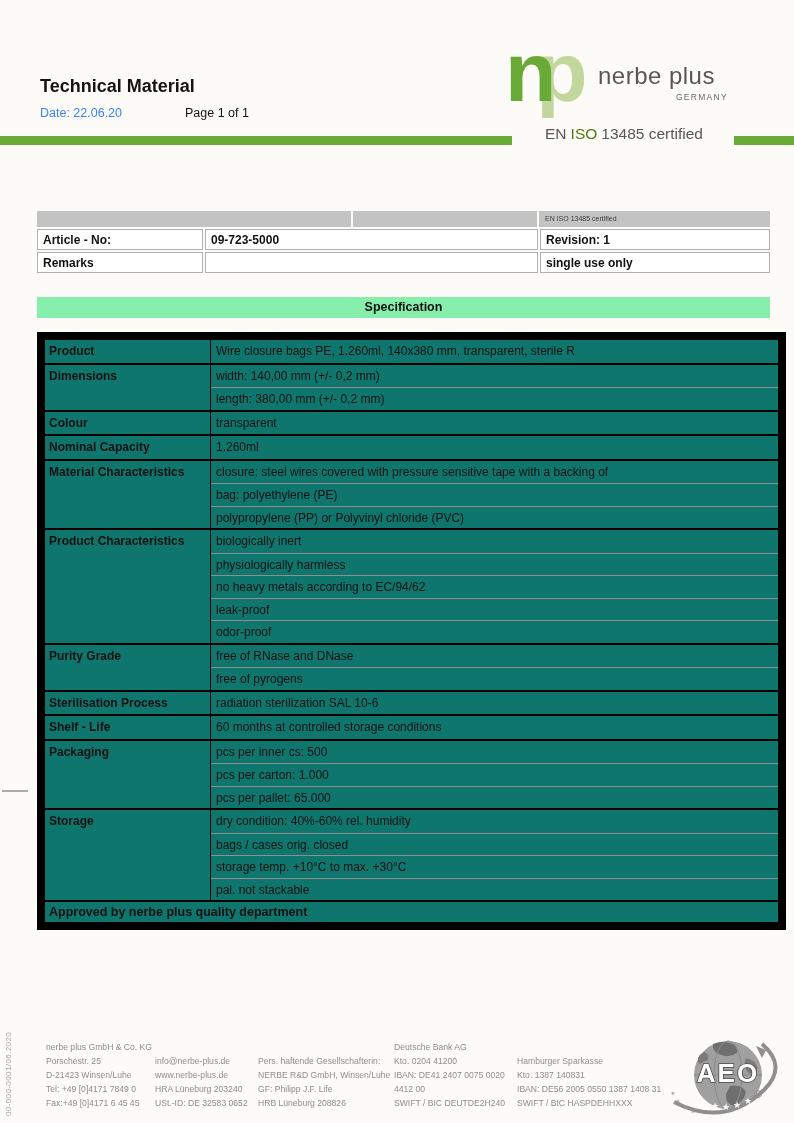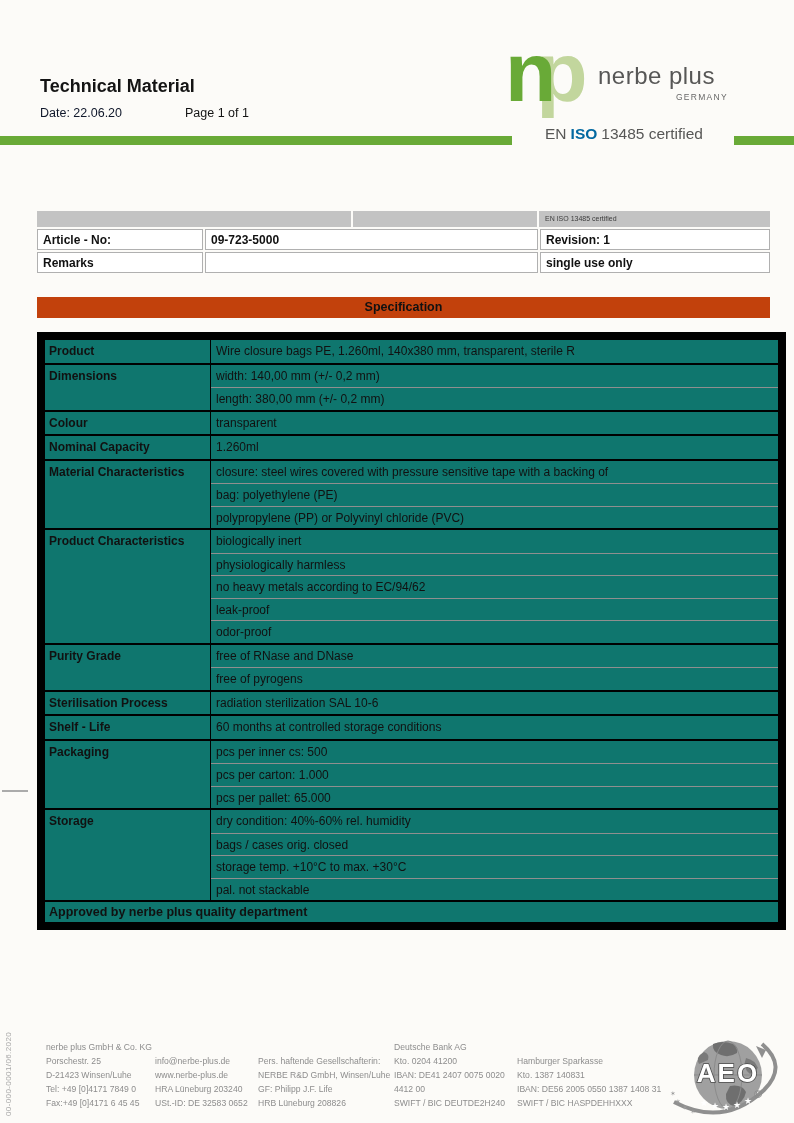--- a/index.html
+++ b/index.html
@@ -3,49 +3,49 @@
 <meta charset="utf-8">
 <style>
   html,body{margin:0;padding:0;background:#e8e8e8;}
   .page{
     position:relative;width:794px;height:1123px;margin:0 auto;
     background:#fcfbf8;overflow:hidden;
     font-family:"Liberation Sans",sans-serif;color:#111;
   }
   
   .doc-title{position:absolute;left:40px;top:76px;font-size:18px;font-weight:bold;color:#141414;}
-  .date-row{position:absolute;left:40px;top:106px;font-size:12.5px;color:#0f172a;}
+  .date-row{position:absolute;left:40px;top:106px;font-size:12.5px;color:#3b82f6;}
   .page-count{position:absolute;left:185px;top:106px;font-size:12.5px;color:#141414;}
   
   .np-logo{position:absolute;left:505px;top:30px;font-weight:bold;font-size:84px;line-height:1;letter-spacing:-4px;}
   .np-n{color:#69aa37;position:relative;z-index:2;}
   .np-p{color:#c2d69d;margin-left:-16px;position:relative;z-index:1;}
   .brand-name{position:absolute;left:598px;top:62px;font-size:24px;color:#575756;letter-spacing:.5px;}
   .brand-name .sp{display:inline-block;width:7px;}
   .brand-country{position:absolute;left:598px;top:92px;width:130px;text-align:right;
     font-size:8.5px;letter-spacing:1.3px;color:#686868;}
   
   .cert-bar{position:absolute;top:136px;height:9px;background:#69aa37;}
   .cert-bar.left{left:0;width:512px;}
   .cert-bar.right{left:734px;width:60px;}
   .cert-text{position:absolute;left:518px;top:125px;width:212px;text-align:center;
     font-size:15.5px;color:#575756;white-space:nowrap;}
-  .cert-text .iso{color:#0369a1;font-weight:bold;padding:0 4px;}
+  .cert-text .iso{color:#4d7c0f;font-weight:normal;padding:0 4px;}
   
   .info-table{position:absolute;left:37px;top:211px;width:733px;}
   .info-header-row{display:flex;gap:2px;height:16px;margin-bottom:2px;}
   .ih{background:#c3c3c3;box-sizing:border-box;}
   .ih.c1{width:314px;} .ih.c2{width:184px;}
   .ih.c3{flex:1;font-size:7px;color:#3c3c3c;padding:4px 0 0 6px;}
   .info-row{display:flex;gap:2px;height:21px;margin-bottom:2px;}
   .ic{background:#fff;border:1px solid #b0b0b0;box-sizing:border-box;
     font-weight:bold;font-size:12px;padding:3px 0 0 5px;}
   .ic.lab{width:166px;} .ic.val{width:333px;} .ic.right{flex:1;}
   .info-spacer{height:20px;margin-bottom:2px;}
-  .info-section{height:21px;background:#c2410c;text-align:center;font-weight:bold;
+  .info-section{height:21px;background:#86efac;text-align:center;font-weight:bold;
     font-size:12.5px;padding-top:3px;box-sizing:border-box;}
   
   .spec-table{position:absolute;left:37px;top:332px;width:733px;border:8px solid #000000;background:#0f766e;}
   .spec-group{display:flex;}
   .spec-group + .spec-group{border-top:2px solid #000;}
   .sg-label{width:166px;border-right:1px solid #000;box-sizing:border-box;
     font-weight:bold;font-size:12px;padding:4px 3px 0 4px;}
   .sg-values{flex:1;display:flex;flex-direction:column;}
   .sg-value{height:22.5px;box-sizing:border-box;font-size:12px;padding:4px 0 0 5px;}
   .sg-value + .sg-value{border-top:1px solid #8f8f8f;}

